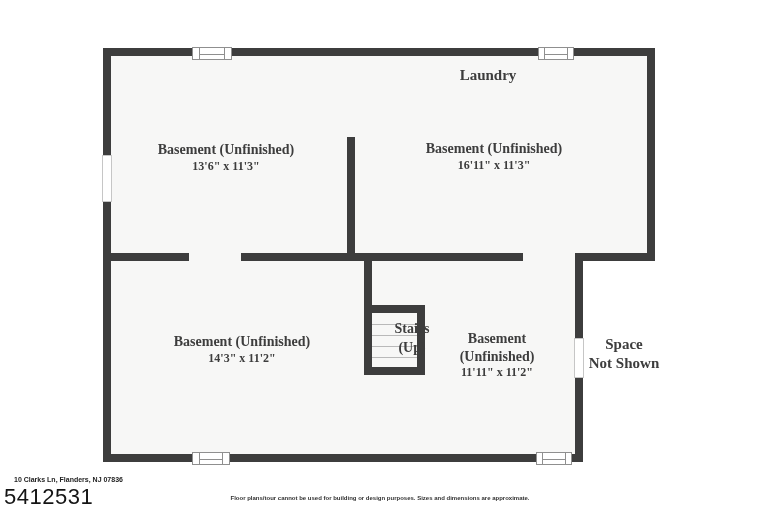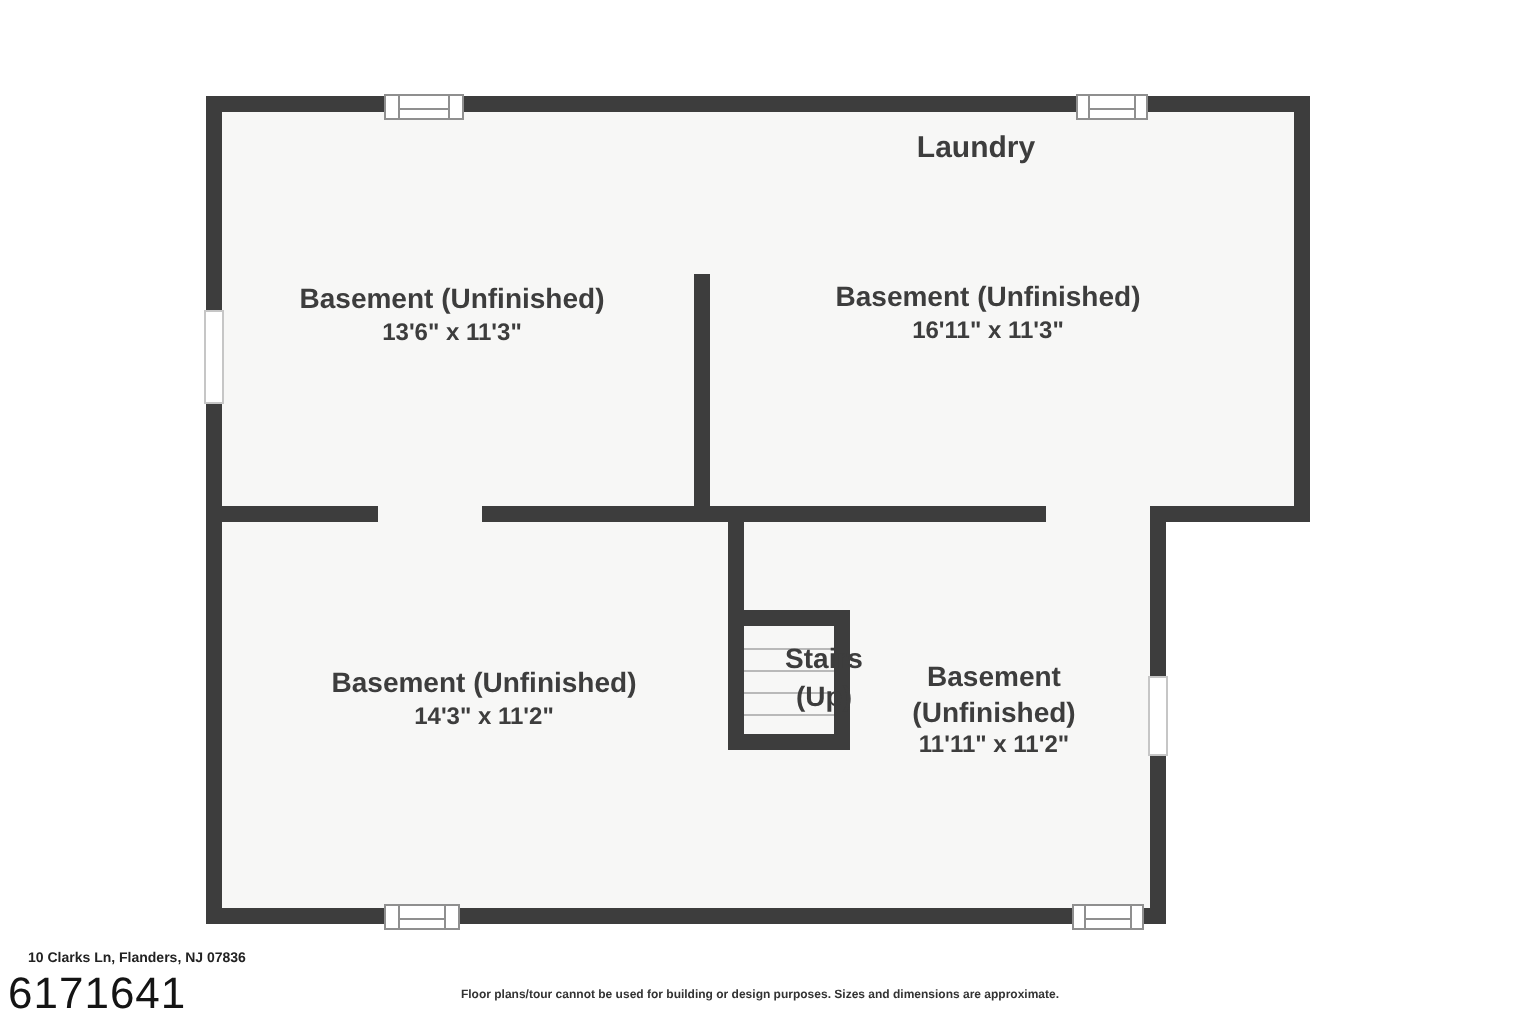--- a/index.html
+++ b/index.html
@@ -34,21 +34,21 @@
   .addr{position:absolute;left:14px;top:476px;font-size:7px;font-weight:bold;color:#222;}
   .mls{position:absolute;left:4px;top:484px;font-size:22px;color:#141414;letter-spacing:0.5px;}
   .disclaimer{
     position:absolute;left:380px;top:495px;transform:translateX(-50%);
     font-size:6px;font-weight:bold;color:#333;white-space:nowrap;
   }
 </style>
 </head>
 <body>
 
-<div class="abs" style="left:0;top:0;width:644px;height:512px;">
+<div class="abs" style="left:0;top:0;width:644px;height:512px;font-family:Liberation Serif, serif;">
 
   <div class="floor" style="left:111px;top:56px;width:536px;height:197px;"></div>
   <div class="floor" style="left:111px;top:253px;width:464px;height:201px;"></div>
 
   <div class="wall" style="left:103px;top:48px;width:552px;height:8px;"></div>
   <div class="wall" style="left:103px;top:48px;width:8px;height:414px;"></div>
   <div class="wall" style="left:647px;top:48px;width:8px;height:213px;"></div>
   <div class="wall" style="left:575px;top:253px;width:80px;height:8px;"></div>
   <div class="wall" style="left:575px;top:261px;width:8px;height:201px;"></div>
   <div class="wall" style="left:103px;top:454px;width:480px;height:8px;"></div>
@@ -109,18 +109,22 @@
   <div class="lbl" style="left:497px;top:355px;">
     <div class="t wrap">Basement (Unfinished)</div>
     <div class="d">11'11" x 11'2"</div>
   </div>
 
   <div class="lbl lbl-stairs" style="left:412px;top:339px;">
     <div>Stairs</div>
     <div>(Up)</div>
   </div>
 
+  <div class="lbl lbl-space" style="left:624px;top:354px;">
+    <div>Space</div>
+    <div>Not Shown</div>
+  </div>
 
 </div>
 
 <div class="addr">10 Clarks Ln, Flanders, NJ 07836</div>
-<div class="mls">6171641</div>
+<div class="mls">5412531</div>
 <div class="disclaimer">Floor plans/tour cannot be used for building or design purposes. Sizes and dimensions are approximate.</div>
 
 </body></html>

